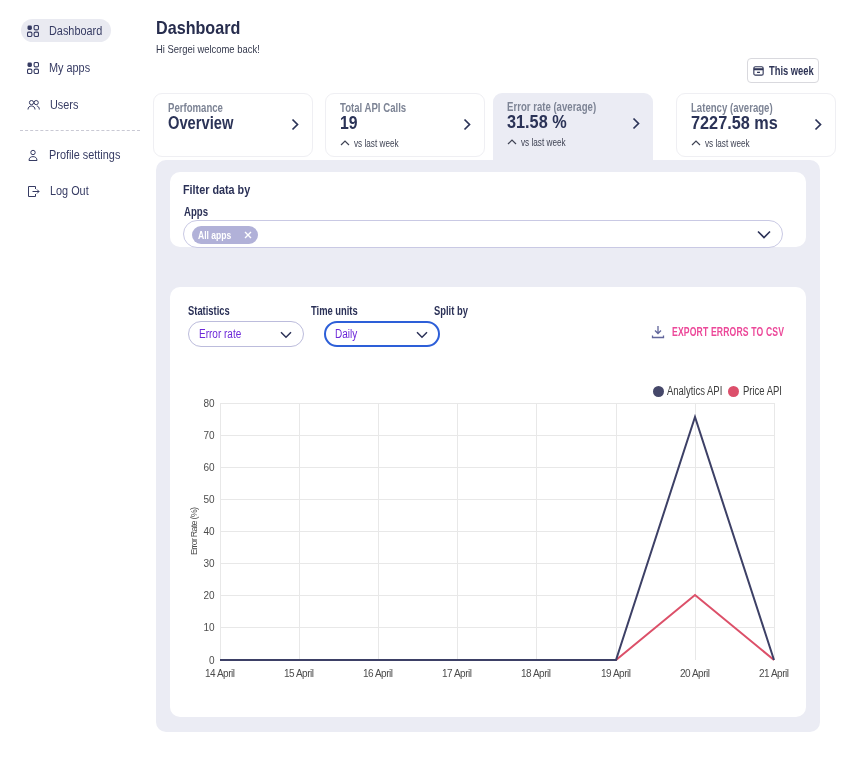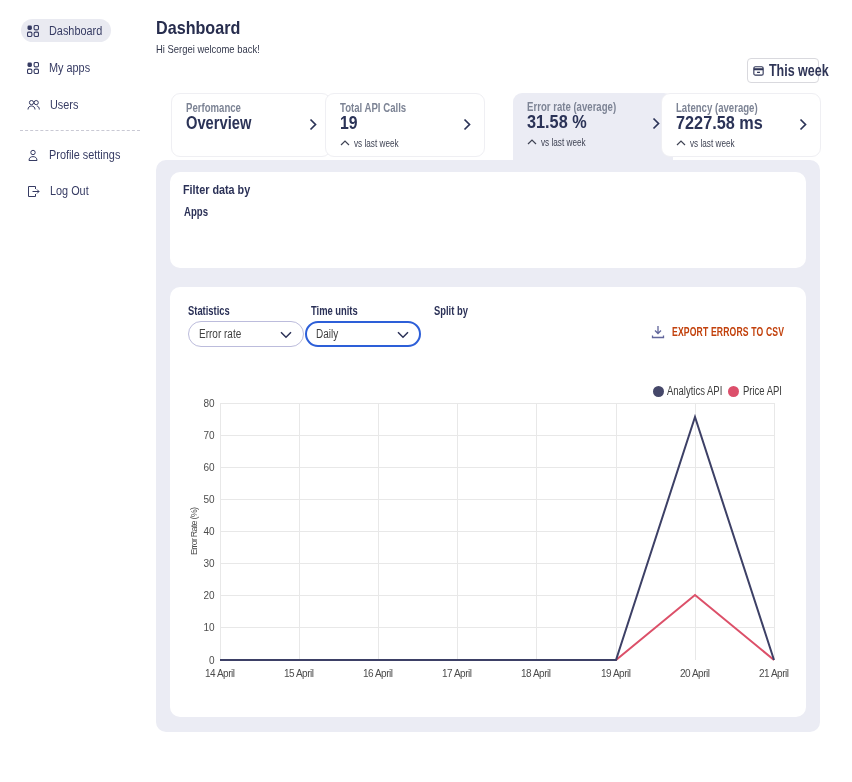--- a/index.html
+++ b/index.html
@@ -10,56 +10,56 @@
 
 .side-item { position:absolute; left:27px; display:flex; align-items:center; color:#363b63; font-size:12.5px; }
 .side-item svg { margin-right:10px; }
 .side-item .sx { transform:scaleX(0.87); }
 .side-pill { position:absolute; left:21px; top:19px; width:90px; height:23px; background:#e9eaf1; border-radius:11.5px; }
 .sep { position:absolute; left:20px; top:130px; width:120px; border-top:1px dashed #c9c9d4; }
 
 
 h1.title { position:absolute; left:156px; top:17px; font-size:19px; font-weight:bold; color:#272d4e; transform:scaleX(0.85); transform-origin:0 50%; white-space:nowrap; }
 .subtitle { position:absolute; left:156px; top:43px; font-size:11.5px; color:#33384c; transform:scaleX(0.82); transform-origin:0 50%; white-space:nowrap; }
-.week-btn { position:absolute; left:747px; top:58px; width:72px; height:25px; background:#fff; border:1px solid #d9d9de; border-radius:4px; display:flex; align-items:center; font-size:16px; font-weight:bold; color:#2e3456; white-space:nowrap; }
+.week-btn { position:absolute; left:747px; top:58px; width:72px; height:25px; background:#fff; border:1px solid #d9d9de; border-radius:4px; display:flex; align-items:center; font-size:12px; font-weight:bold; color:#2e3456; white-space:nowrap; }
 .week-btn svg { margin-left:5px; margin-right:5px; flex-shrink:0; }
 .week-btn .sx { transform:scaleX(0.78); }
 
 
 .tab { position:absolute; top:93px; width:160px; height:64px; background:#fff; border:1px solid #efeff3; border-radius:9px; }
-.tab.sel { background:#ebecf4; border:none; height:67px; border-radius:9px 9px 0 0;margin-left:20px; }
+.tab.sel { background:#ebecf4; border:none; height:67px; border-radius:9px 9px 0 0; }
 .tab .lbl { position:absolute; left:14px; top:7px; font-size:12px; font-weight:600; color:#7d8495; transform:scaleX(0.8); transform-origin:0 50%; white-space:nowrap; }
 .tab .val { position:absolute; left:14px; top:19px; font-size:17.5px; font-weight:bold; color:#2b3357; transform-origin:0 50%; white-space:nowrap; }
 .tab .vs { position:absolute; left:14px; top:43px; font-size:10.5px; color:#3f4354; display:flex; align-items:center;text-align:right; }
 .tab .vs svg { margin-right:4px; }
 .tab .vs .sx { transform:scaleX(0.78); }
 .tab .chev { position:absolute; right:13px; top:24px; }
 
 
 .container { position:absolute; left:156px; top:160px; width:664px; height:572px; background:#ebecf4; border-radius:10px; }
 .card { position:absolute; background:#fff; border-radius:10px; left:170px; width:636px; }
-.card.filter { top:172px; height:96px; }
+.card.filter { top:172px; height:75px; }
 .card.stats { top:287px; height:430px; }
 
 .f-title { position:absolute; left:13px; top:10px; font-size:13.5px; font-weight:bold; color:#2b3157; transform:scaleX(0.8); transform-origin:0 50%; white-space:nowrap; }
 .f-apps { position:absolute; left:14px; top:33px; font-size:12px; font-weight:bold; color:#2b3157; transform:scaleX(0.8); transform-origin:0 50%; white-space:nowrap; }
 .sel-pill { position:absolute; left:13px; top:48px; width:600px; height:28px; border:1px solid #c9c9e4; border-radius:14px; background:#fff; }
 .chip { position:absolute; left:8px; top:5px; width:66px; height:18px; background:#b1b1d8; border-radius:9px; color:#fff; font-size:11px; font-weight:bold; display:flex; align-items:center; justify-content:center; }
 .chip .sx { transform:scaleX(0.78); }
 .chip svg { margin-left:4px; }
 .sel-chev { position:absolute; right:11px; top:9px; }
 
 .dd-lbl { position:absolute; top:17px; font-size:12.5px; font-weight:bold; color:#2b3157; transform:scaleX(0.75); transform-origin:0 50%; white-space:nowrap; }
-.dd { position:absolute; top:34px; width:116px; height:26px; border:1px solid #bcbcdc; border-radius:13px; background:#fff; font-size:12.5px; color:#404040; line-height:24px; padding-left:10px; }
+.dd { position:absolute; top:34px; width:116px; height:26px; border:1px solid #bcbcdc; border-radius:13px; background:#fff; font-size:12.5px; color:#6d28d9; line-height:24px; padding-left:10px; }
 .dd .sx { transform:scaleX(0.8); }
 .dd.focus { border:2px solid #2d5fd8; line-height:22px; padding-left:9px; }
 .dd svg { position:absolute; right:11px; top:9px; }
 .dd.focus svg { right:10px; top:8px; }
 
-.export { position:absolute; left:481px; top:38px; display:flex; align-items:center; font-size:12px; font-weight:bold; color:#c2410c; letter-spacing:0.2px; white-space:nowrap; }
+.export { position:absolute; left:481px; top:38px; display:flex; align-items:center; font-size:12px; font-weight:bold; color:#ec4899; letter-spacing:0.2px; white-space:nowrap; }
 .export svg { margin-right:7px; }
 .export .sx { transform:scaleX(0.72); }
 
 .ldot { position:absolute; width:11px; height:11px; border-radius:50%; }
 .ltext { position:absolute; font-size:12px; color:#3c3c3c; transform:scaleX(0.79); transform-origin:0 50%; white-space:nowrap; }
 </style>
 </head>
 <body>
 
 <div class="side-pill"></div>
@@ -110,21 +110,21 @@
 <div class="subtitle">Hi Sergei welcome back!</div>
 <div class="week-btn">
   <svg width="11" height="11" viewBox="0 0 13 13" fill="none" stroke="#2e3456" stroke-width="1.3">
       <rect x="1" y="2" width="11" height="10" rx="1.8"></rect>
       <path d="M1 5 L12 5" stroke-width="2.4"></path>
       <path d="M4.8 8.7 L8.2 8.7" stroke-width="1.5"></path>
     </svg>
   <span class="sx">This week</span>
 </div>
 
-<div class="tab" style="left:171px;">
+<div class="tab" style="left:153px;">
   <div class="lbl">Perfomance</div>
   <div class="val" style="transform:scaleX(0.84);">Overview</div>
   <svg class="chev" width="8" height="13" viewBox="0 0 8 13" fill="none" stroke="#2b3357" stroke-width="1.7">
       <path d="M1.5 1.5 L6.5 6.5 L1.5 11.5"></path>
     </svg>
 </div>
 <div class="tab" style="left:325px;padding-left:46px;">
   <div class="lbl">Total API Calls</div>
   <div class="val" style="transform:scaleX(0.9);">19</div>
   <div class="vs">
@@ -143,51 +143,62 @@
   <div class="vs">
       <svg width="10" height="6" viewBox="0 0 10 6" fill="none" stroke="#3f4354" stroke-width="1.2">
         <path d="M1 5 L5 1 L9 5"></path>
       </svg>
       <span class="sx">vs last week</span>
     </div>
   <svg class="chev" width="8" height="13" viewBox="0 0 8 13" fill="none" stroke="#2b3357" stroke-width="1.7">
       <path d="M1.5 1.5 L6.5 6.5 L1.5 11.5"></path>
     </svg>
 </div>
-<div class="tab" style="left:661px;padding-left:20px;">
+<div class="tab" style="left:676px;padding-left:20px;">
   <div class="lbl">Latency (average)</div>
   <div class="val" style="transform:scaleX(0.93);">7227.58 ms</div>
   <div class="vs">
       <svg width="10" height="6" viewBox="0 0 10 6" fill="none" stroke="#3f4354" stroke-width="1.2">
         <path d="M1 5 L5 1 L9 5"></path>
       </svg>
       <span class="sx">vs last week</span>
     </div>
   <svg class="chev" width="8" height="13" viewBox="0 0 8 13" fill="none" stroke="#2b3357" stroke-width="1.7">
       <path d="M1.5 1.5 L6.5 6.5 L1.5 11.5"></path>
     </svg>
 </div>
 
 <div class="container"></div>
 
 <div class="card filter">
   <div class="f-title">Filter data by</div>
   <div class="f-apps">Apps</div>
+  <div class="sel-pill">
+    <div class="chip">
+        <span class="sx">All apps</span>
+      <svg width="8" height="8" viewBox="0 0 8 8" stroke="#fff" stroke-width="1.4">
+          <path d="M1 1 L7 7 M7 1 L1 7"></path>
+        </svg>
+    </div>
+    <svg class="sel-chev" width="14" height="9" viewBox="0 0 14 9" fill="none" stroke="#2b3157" stroke-width="1.6">
+        <path d="M1 1.5 L7 7.5 L13 1.5"></path>
+      </svg>
+  </div>
 </div>
 
 <div class="card stats">
   <div class="dd-lbl" style="left:18px;">Statistics</div>
   <div class="dd-lbl" style="left:141px;">Time units</div>
   <div class="dd-lbl" style="left:264px;">Split by</div>
   <div class="dd" style="left:18px;"><span class="sx">Error rate</span>
     <svg width="12" height="8" viewBox="0 0 12 8" fill="none" stroke="#2b3157" stroke-width="1.5">
         <path d="M1 1.3 L6 6.3 L11 1.3"></path>
       </svg>
   </div>
-  <div class="dd focus" style="left:135px;"><span class="sx">Daily</span>
+  <div class="dd focus" style="left:154px;"><span class="sx">Daily</span>
     <svg width="12" height="8" viewBox="0 0 12 8" fill="none" stroke="#2b3157" stroke-width="1.5">
         <path d="M1 1.3 L6 6.3 L11 1.3"></path>
       </svg>
   </div>
   <div class="export">
     <svg width="14" height="14" viewBox="0 0 14 14" fill="none" stroke="#61669b" stroke-width="1.3">
         <path d="M7 1 L7 8 M4 5.5 L7 8.5 L10 5.5"></path>
         <path d="M1.5 10.5 L1.5 12.5 L12.5 12.5 L12.5 10.5"></path>
       </svg>
     <span class="sx">EXPORT ERRORS TO CSV</span>

